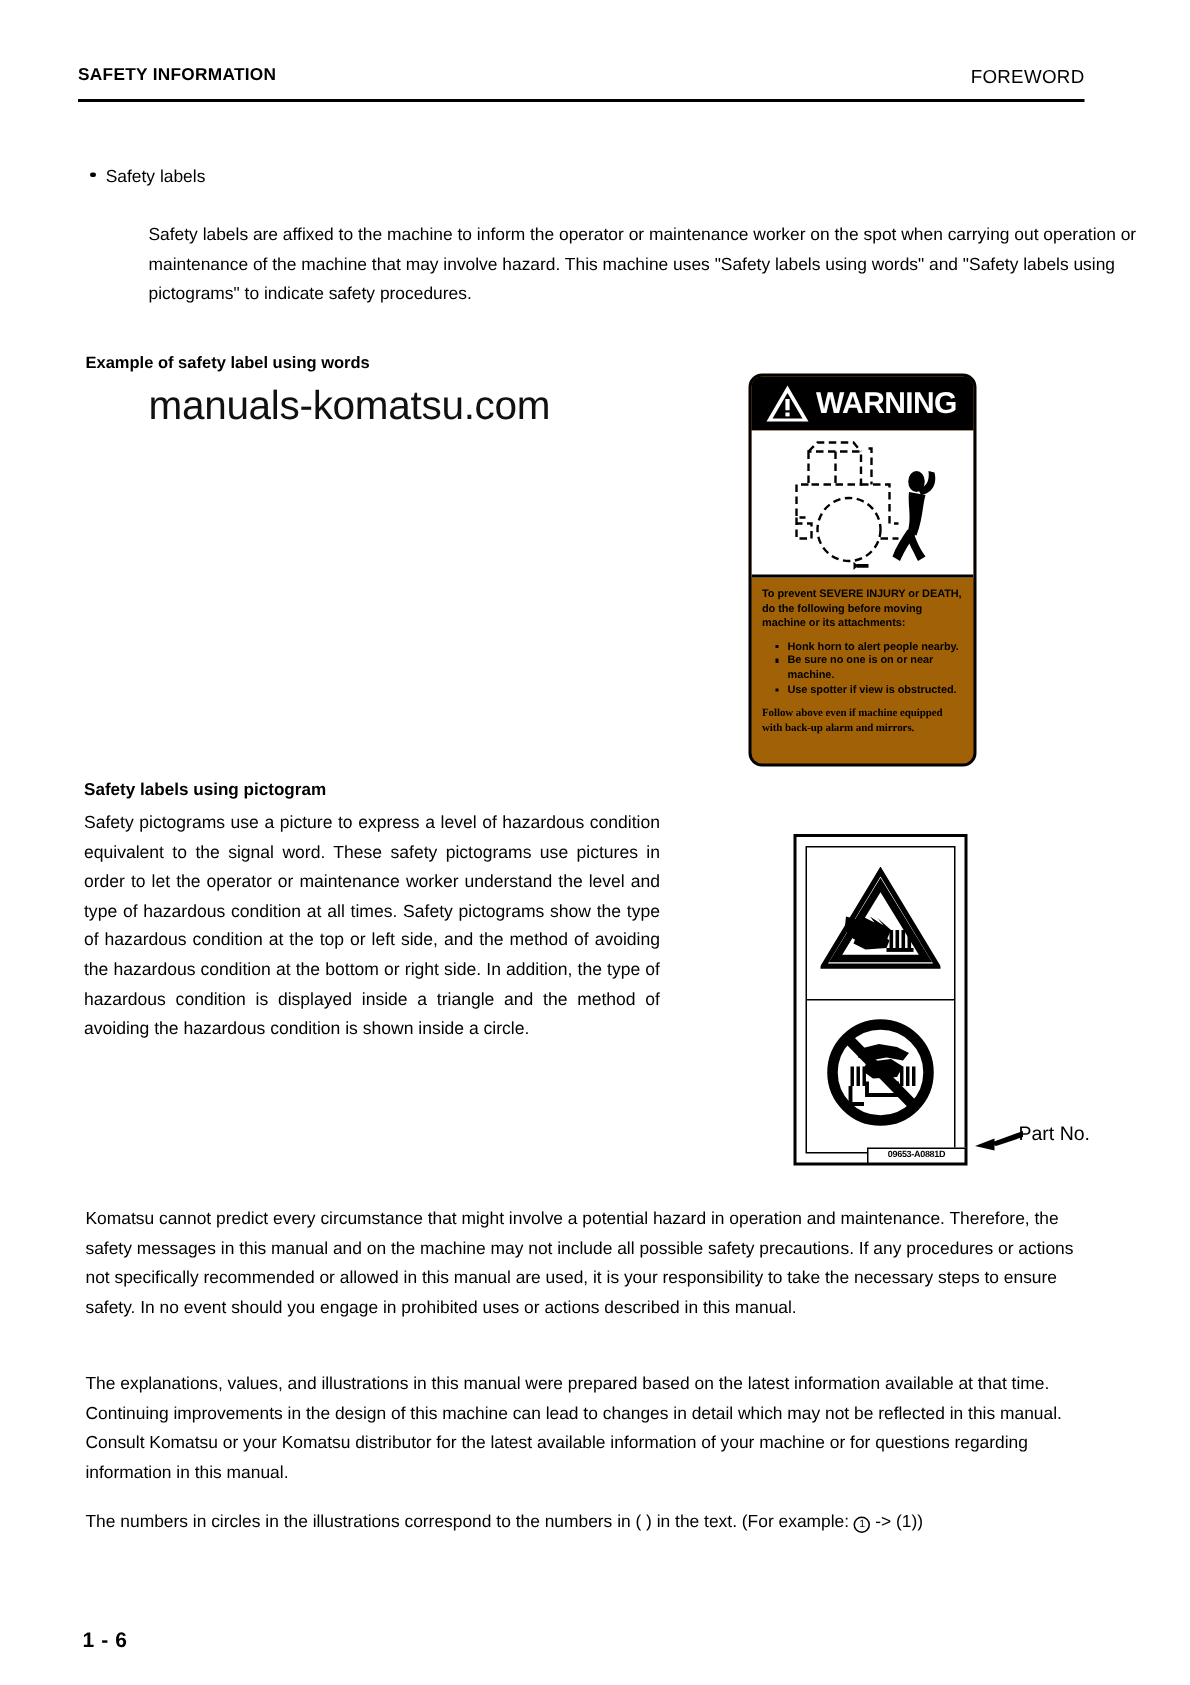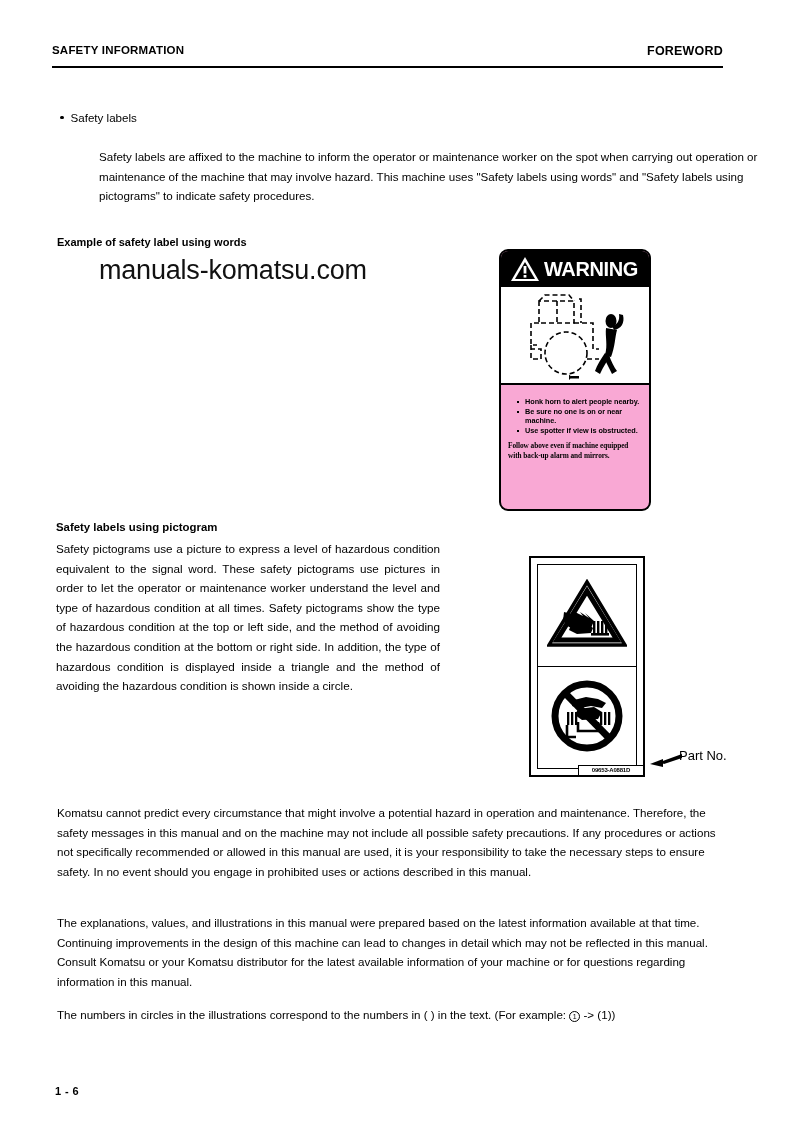--- a/index.html
+++ b/index.html
@@ -31,21 +31,21 @@
     font-size: 11.5px;
     font-weight: bold;
     letter-spacing: 0.2px;
     white-space: nowrap;
   }
   #page-header .hdr-right {
     position: absolute;
     right: 0;
     top: 0;
     font-size: 12.5px;
-    font-weight: bold;
+    font-weight: normal;
     letter-spacing: 0.2px;
     white-space: nowrap;
   }
   #header-rule {
     position: absolute;
     left: 52px;
     top: 66px;
     width: 671px;
     height: 2.4px;
     background: #000;
@@ -154,35 +154,35 @@
     font-size: 7px;
     text-align: center;
     vertical-align: 0px;
   }
 
   
   #page-footer {
     position: absolute;
     left: 55px;
     top: 1085px;
-    font-size: 11px;
+    font-size: 14px;
     font-weight: bold;
     letter-spacing: 0.4px;
   }
 
   
   #warning-label {
     position: absolute;
     left: 499px;
     top: 249px;
     width: 152px;
     height: 262px;
     border: 2.5px solid #000;
     border-radius: 9px;
-    background: #f9a8d4;
+    background: #a16207;
     box-sizing: border-box;
     overflow: hidden;
   }
   #warning-banner {
     position: relative;
     height: 36px;
     background: #000;
     display: flex;
     align-items: center;
     padding-left: 9px;
@@ -378,20 +378,21 @@
       </g>
 
       <g fill="#000000">
         <path d="M70 89 L78 89 L78 91.5 L70 91.5 Z"></path>
         <path d="M68 87.5 L71 90.2 L68 93 Z"></path>
       </g>
     </svg>
   </div>
 
   <div id="warning-body">
+    <div class="wb-lead">To prevent SEVERE INJURY or DEATH, do the following before moving machine or its attachments:</div>
     <ul class="wb-list">
       <li>Honk horn to alert people nearby.</li>
       <li>Be sure no one is on or near machine.</li>
       <li>Use spotter if view is obstructed.</li>
     </ul>
     <div class="wb-foot">Follow above even if machine equipped with back-up alarm and mirrors.</div>
   </div>
 </div>
 
 <div id="pictogram-heading">Safety labels using pictogram</div>

